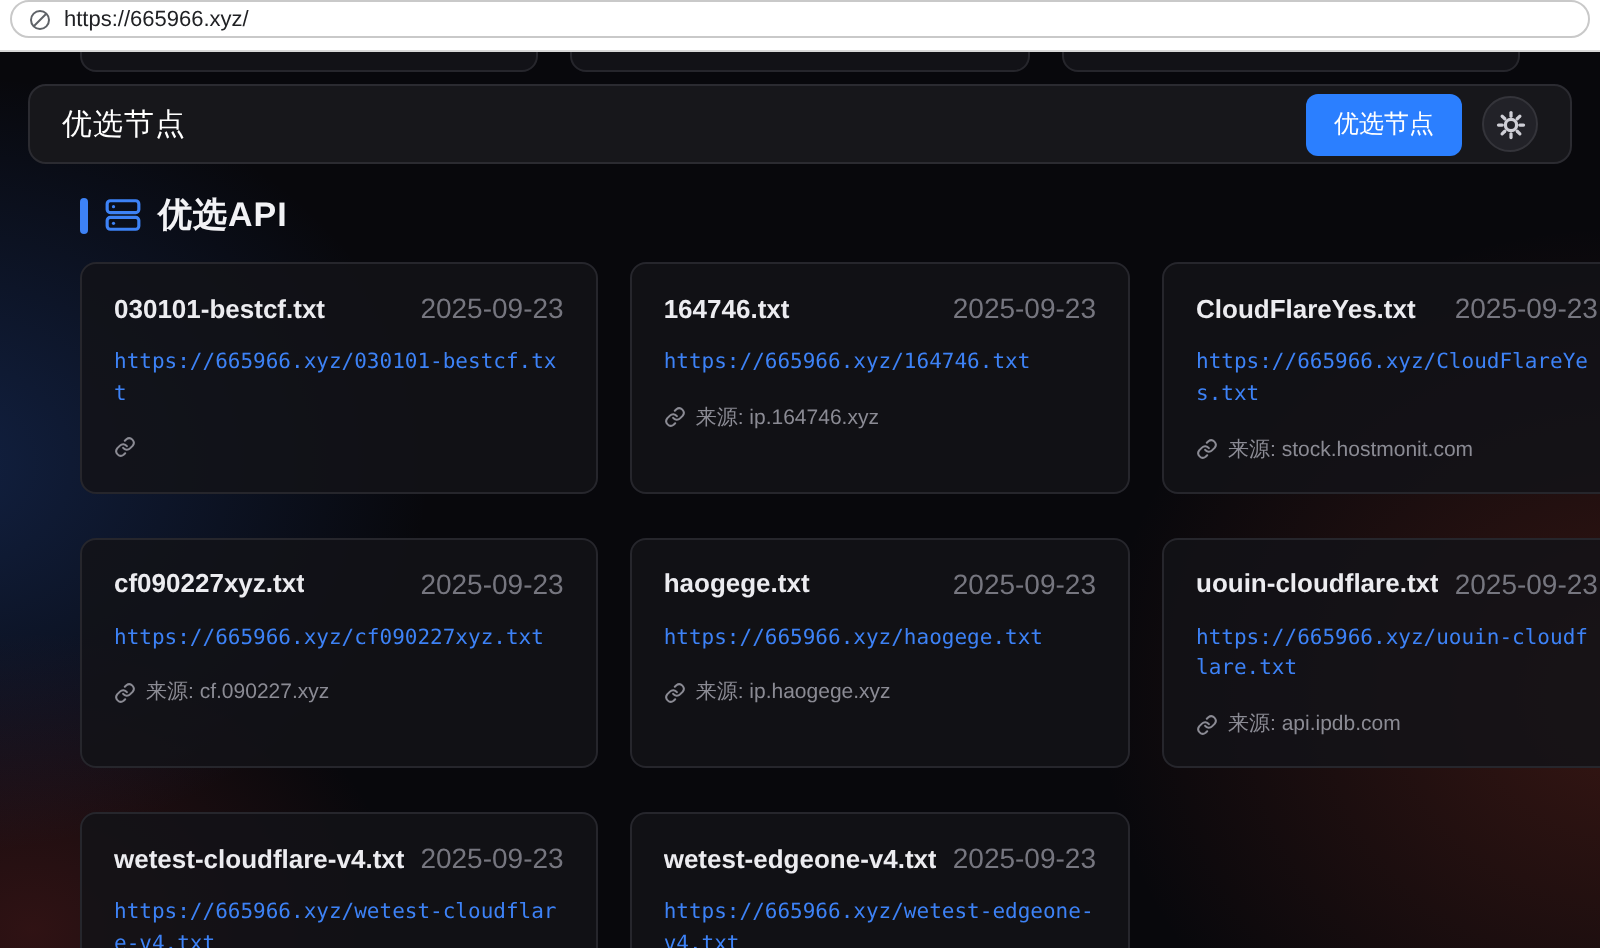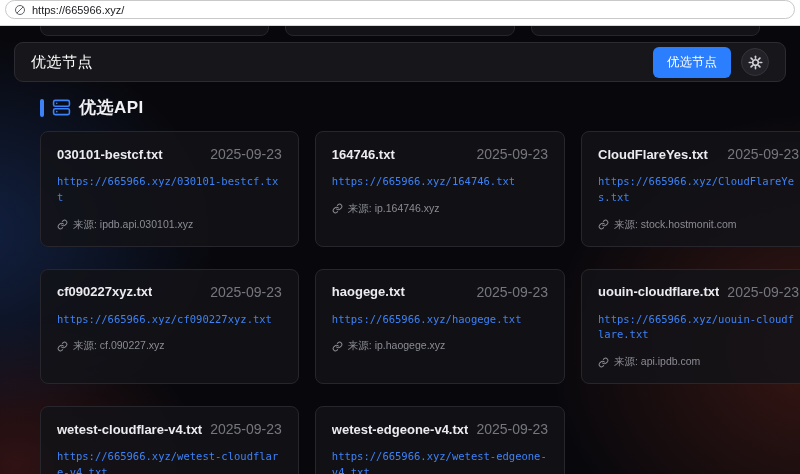--- a/index.html
+++ b/index.html
@@ -248,21 +248,20 @@
       <span class="card-date">2025-09-23</span>
     </div>
     <a class="card-link">https://665966.xyz/030101-bestcf.txt</a>
     <div class="card-source">
       <span class="link-icon">
         <svg viewBox="0 0 24 24" width="11" height="11" fill="none" stroke="currentColor" stroke-width="2.2" stroke-linecap="round">
           <path d="M10 13a5 5 0 0 0 7.5.5l3-3a5 5 0 0 0-7-7l-1.7 1.7"></path>
           <path d="M14 11a5 5 0 0 0-7.5-.5l-3 3a5 5 0 0 0 7 7l1.7-1.7"></path>
         </svg>
       </span>
-      <span>来源: ipdb.api.030101.xyz</span>
     </div>
   </div>
 
   <div class="card">
     <div class="card-head">
       <span class="card-title">164746.txt</span>
       <span class="card-date">2025-09-23</span>
     </div>
     <a class="card-link">https://665966.xyz/164746.txt</a>
     <div class="card-source">

